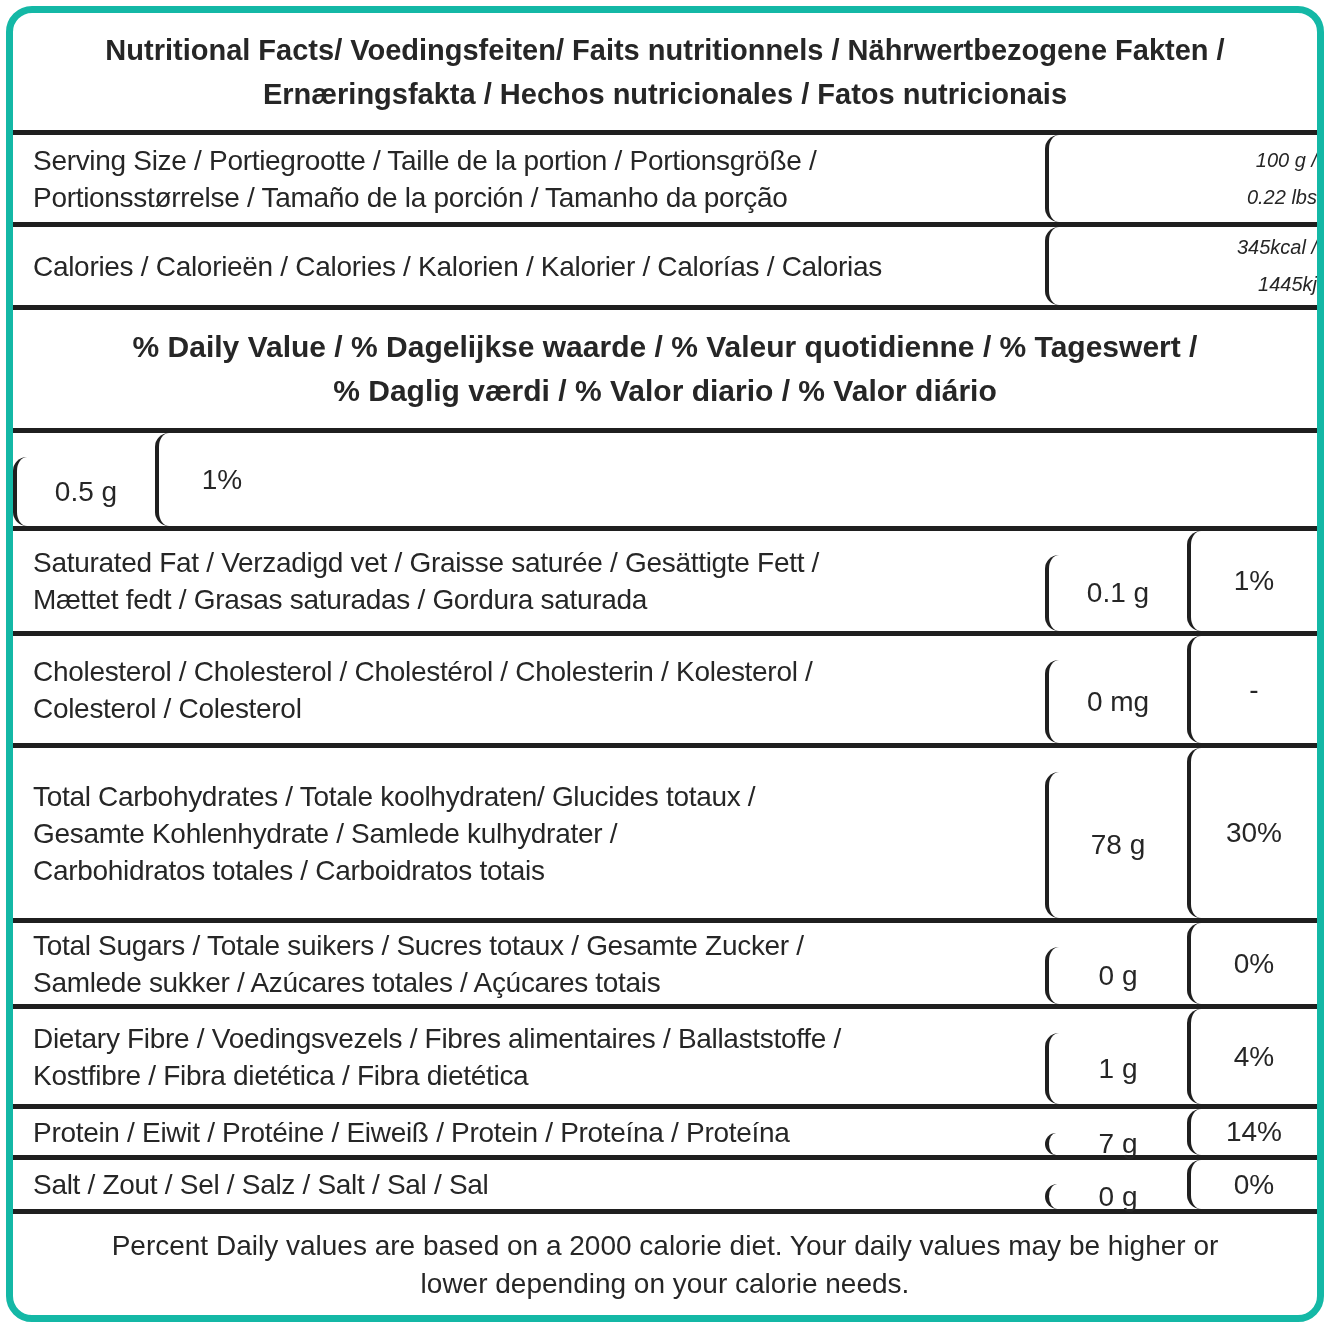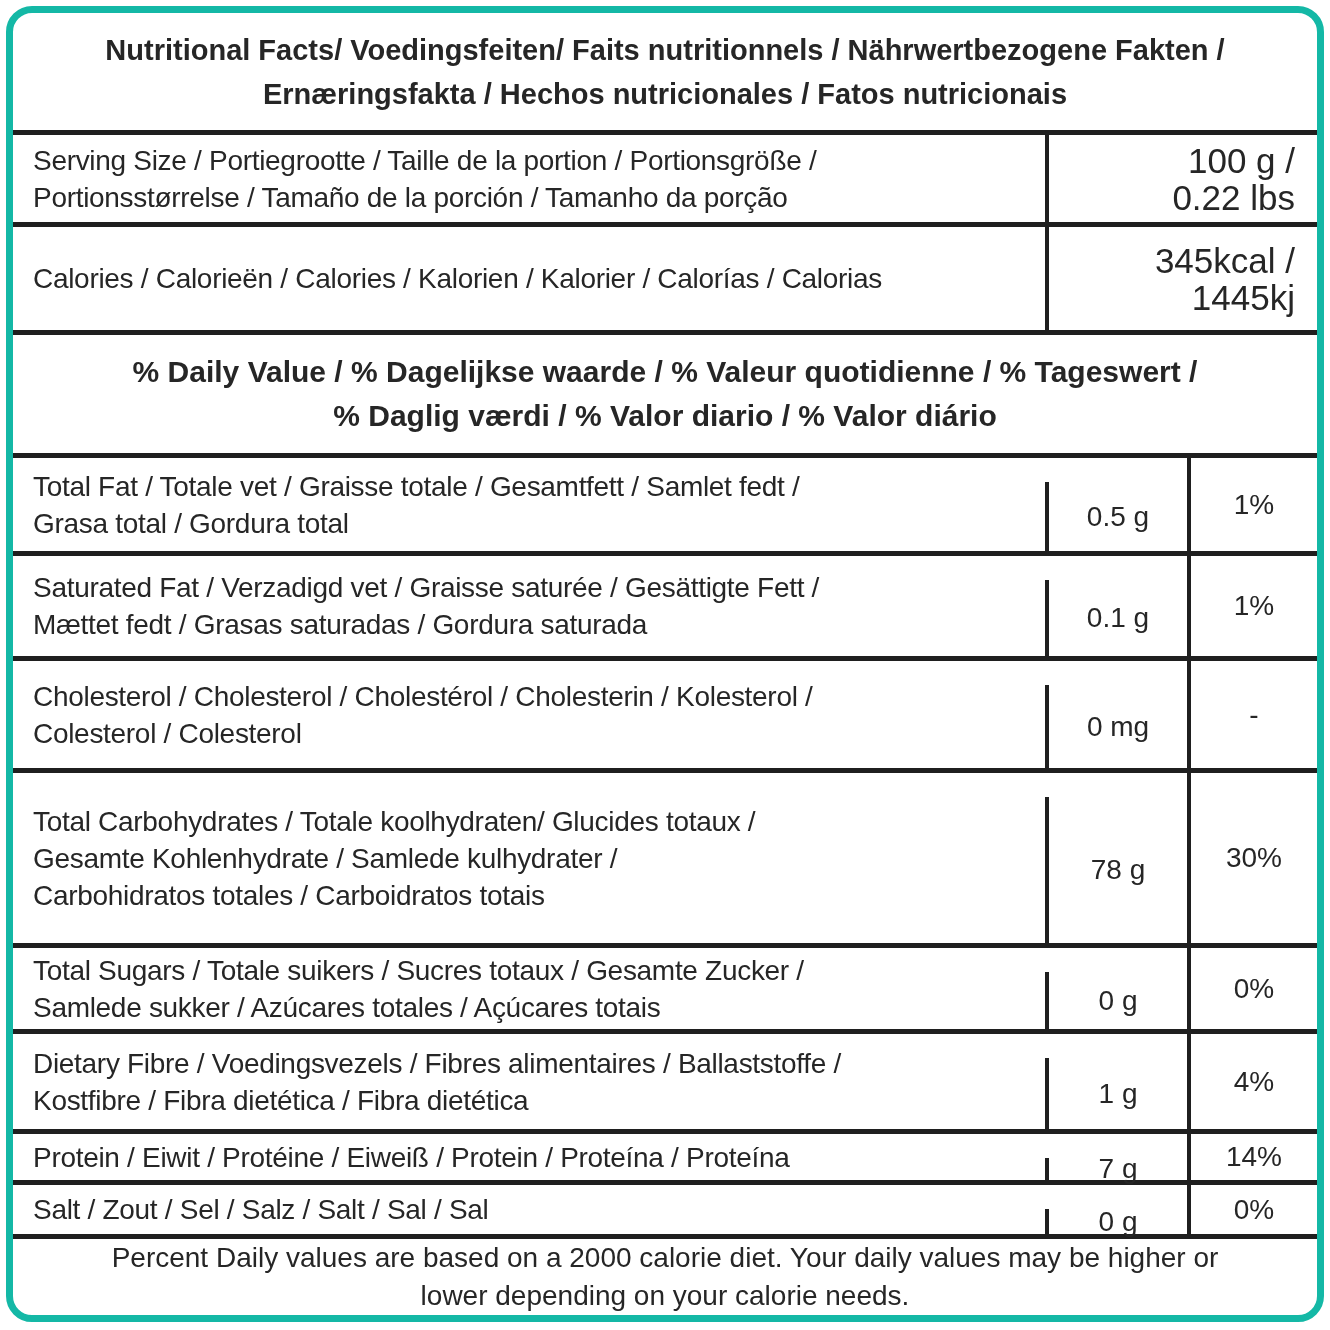--- a/index.html
+++ b/index.html
@@ -4,25 +4,25 @@
 <style>
   html,body{margin:0;padding:0;background:#ffffff;}
   body{width:1330px;height:1330px;position:relative;font-family:"Liberation Sans",sans-serif;color:#262626;}
   .label-box{
     position:absolute;left:6px;top:6px;right:6px;bottom:8px;
     border:7px solid #14b8a6;border-radius:26px;
     display:flex;flex-direction:column;overflow:hidden;background:#fff;
   }
   .row{box-sizing:border-box;border-bottom:5px solid #1f1f1f;display:flex;align-items:stretch;flex:none;}
   .row:last-child{border-bottom:none;}
-  .cell{display:flex;align-items:center;box-sizing:border-box;}
+  .cell{display:flex;align-items:center;box-sizing:border-box;border-radius:14px;}
   .label-cell{flex:1 1 auto;padding-left:20px;padding-right:10px;
     font-size:28px;line-height:37px;letter-spacing:-0.3px;white-space:pre-line;}
   .value-cell{width:272px;border-left:4px solid #1f1f1f;justify-content:flex-end;
-    text-align:right;padding-right:22px;font-size:35px;line-height:37px;white-space:pre-line;}
+    text-align:right;font-size:20px;line-height:37px;white-space:pre-line;font-style:italic;}
   .amount-cell{width:142px;border-left:4px solid #1f1f1f;justify-content:center;
     text-align:center;font-size:28px;margin-top:24px;}
   .pct-cell{width:130px;border-left:4px solid #1f1f1f;justify-content:center;
     text-align:center;font-size:28px;}
   .center-band{flex:1;display:flex;align-items:center;justify-content:center;
     text-align:center;white-space:pre-line;padding:0 14px;}
   .hdr{font-weight:bold;font-size:29px;line-height:44px;}
   .dvhdr{font-weight:bold;font-size:30px;line-height:44px;}
   .footnote{font-size:28px;line-height:38px;}
 </style>
@@ -36,34 +36,32 @@
 Ernæringsfakta / Hechos nutricionales / Fatos nutricionais</div>
   </div>
 
   <div class="row" style="height:92px">
     <div class="cell label-cell">Serving Size / Portiegrootte / Taille de la portion / Portionsgröße /
 Portionsstørrelse / Tamaño de la porción / Tamanho da porção</div>
     <div class="cell value-cell">100 g /
 0.22 lbs</div>
   </div>
 
-  <div class="row" style="height:108px">
+  <div class="row" style="height:83px">
     <div class="cell label-cell">Calories / Calorieën / Calories / Kalorien / Kalorier / Calorías / Calorias</div>
     <div class="cell value-cell">345kcal /
 1445kj</div>
   </div>
 
   <div class="row" style="height:123px">
     <div class="center-band dvhdr">% Daily Value / % Dagelijkse waarde / % Valeur quotidienne / % Tageswert /
 % Daglig værdi / % Valor diario / % Valor diário</div>
   </div>
 
   <div class="row" style="height:98px">
-    <div class="cell label-cell">Total Fat / Totale vet / Graisse totale / Gesamtfett / Samlet fedt /
-Grasa total / Gordura total</div>
     <div class="cell amount-cell">0.5 g</div>
     <div class="cell pct-cell">1%</div>
   </div>
 
   <div class="row" style="height:105px">
     <div class="cell label-cell">Saturated Fat / Verzadigd vet / Graisse saturée / Gesättigte Fett /
 Mættet fedt / Grasas saturadas / Gordura saturada</div>
     <div class="cell amount-cell">0.1 g</div>
     <div class="cell pct-cell">1%</div>
   </div>

